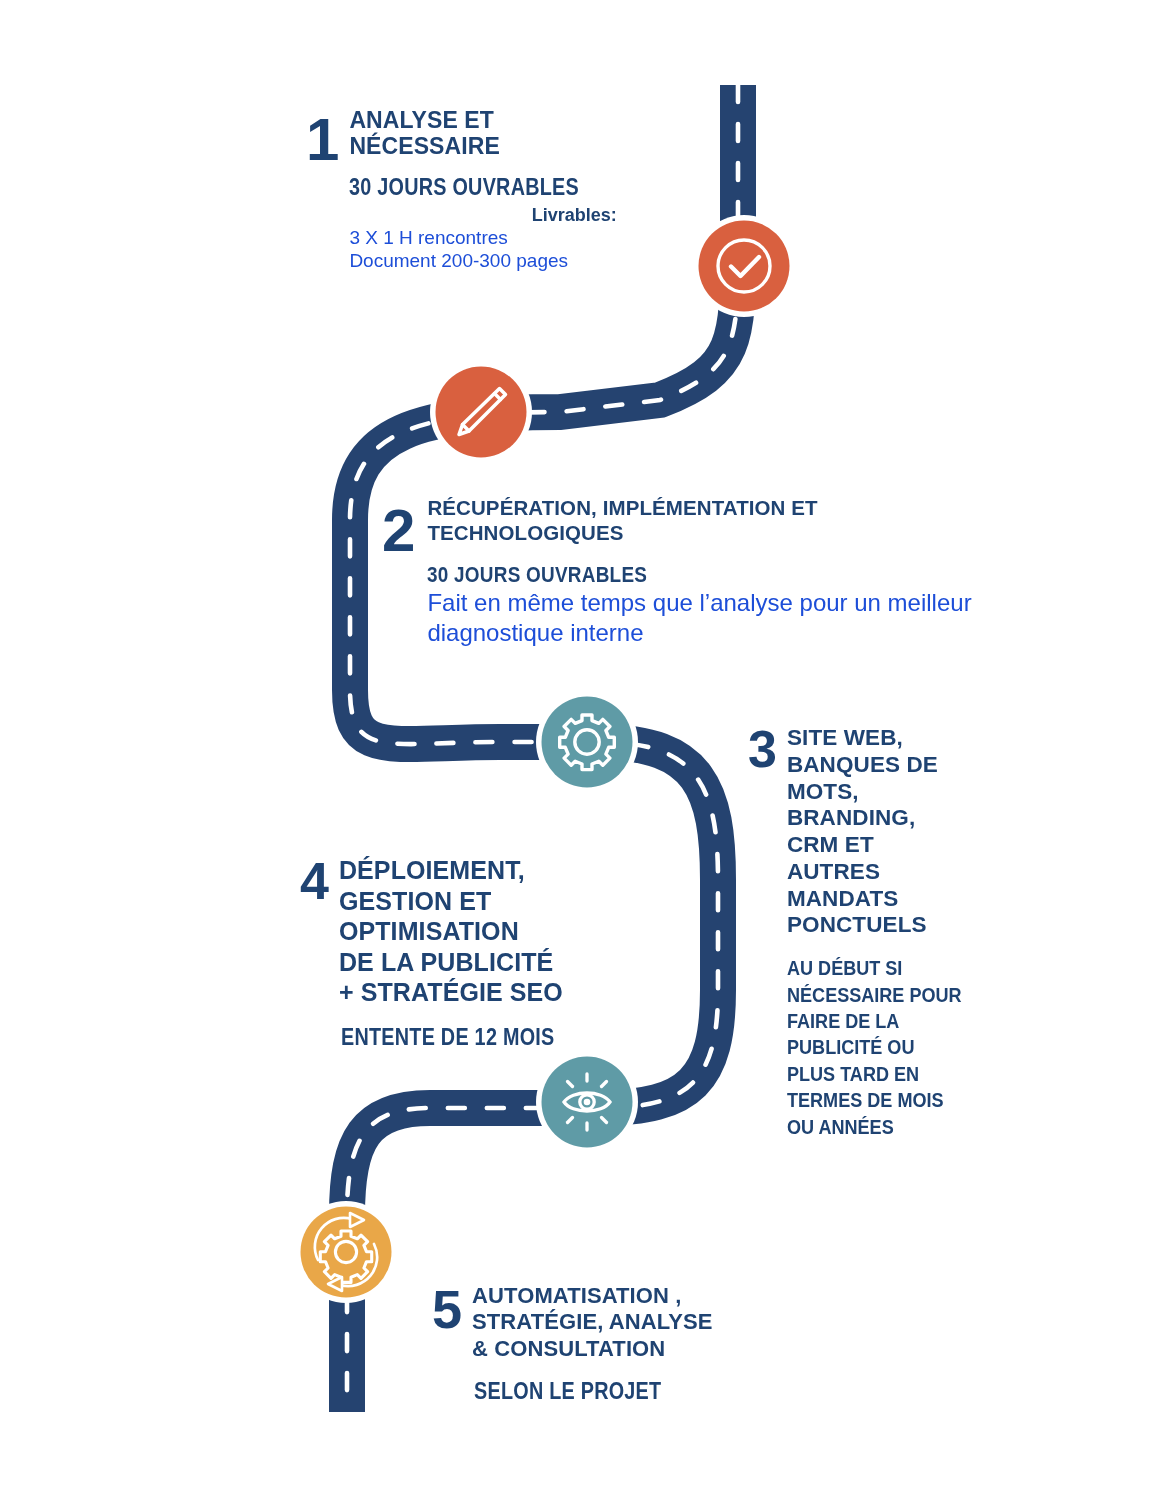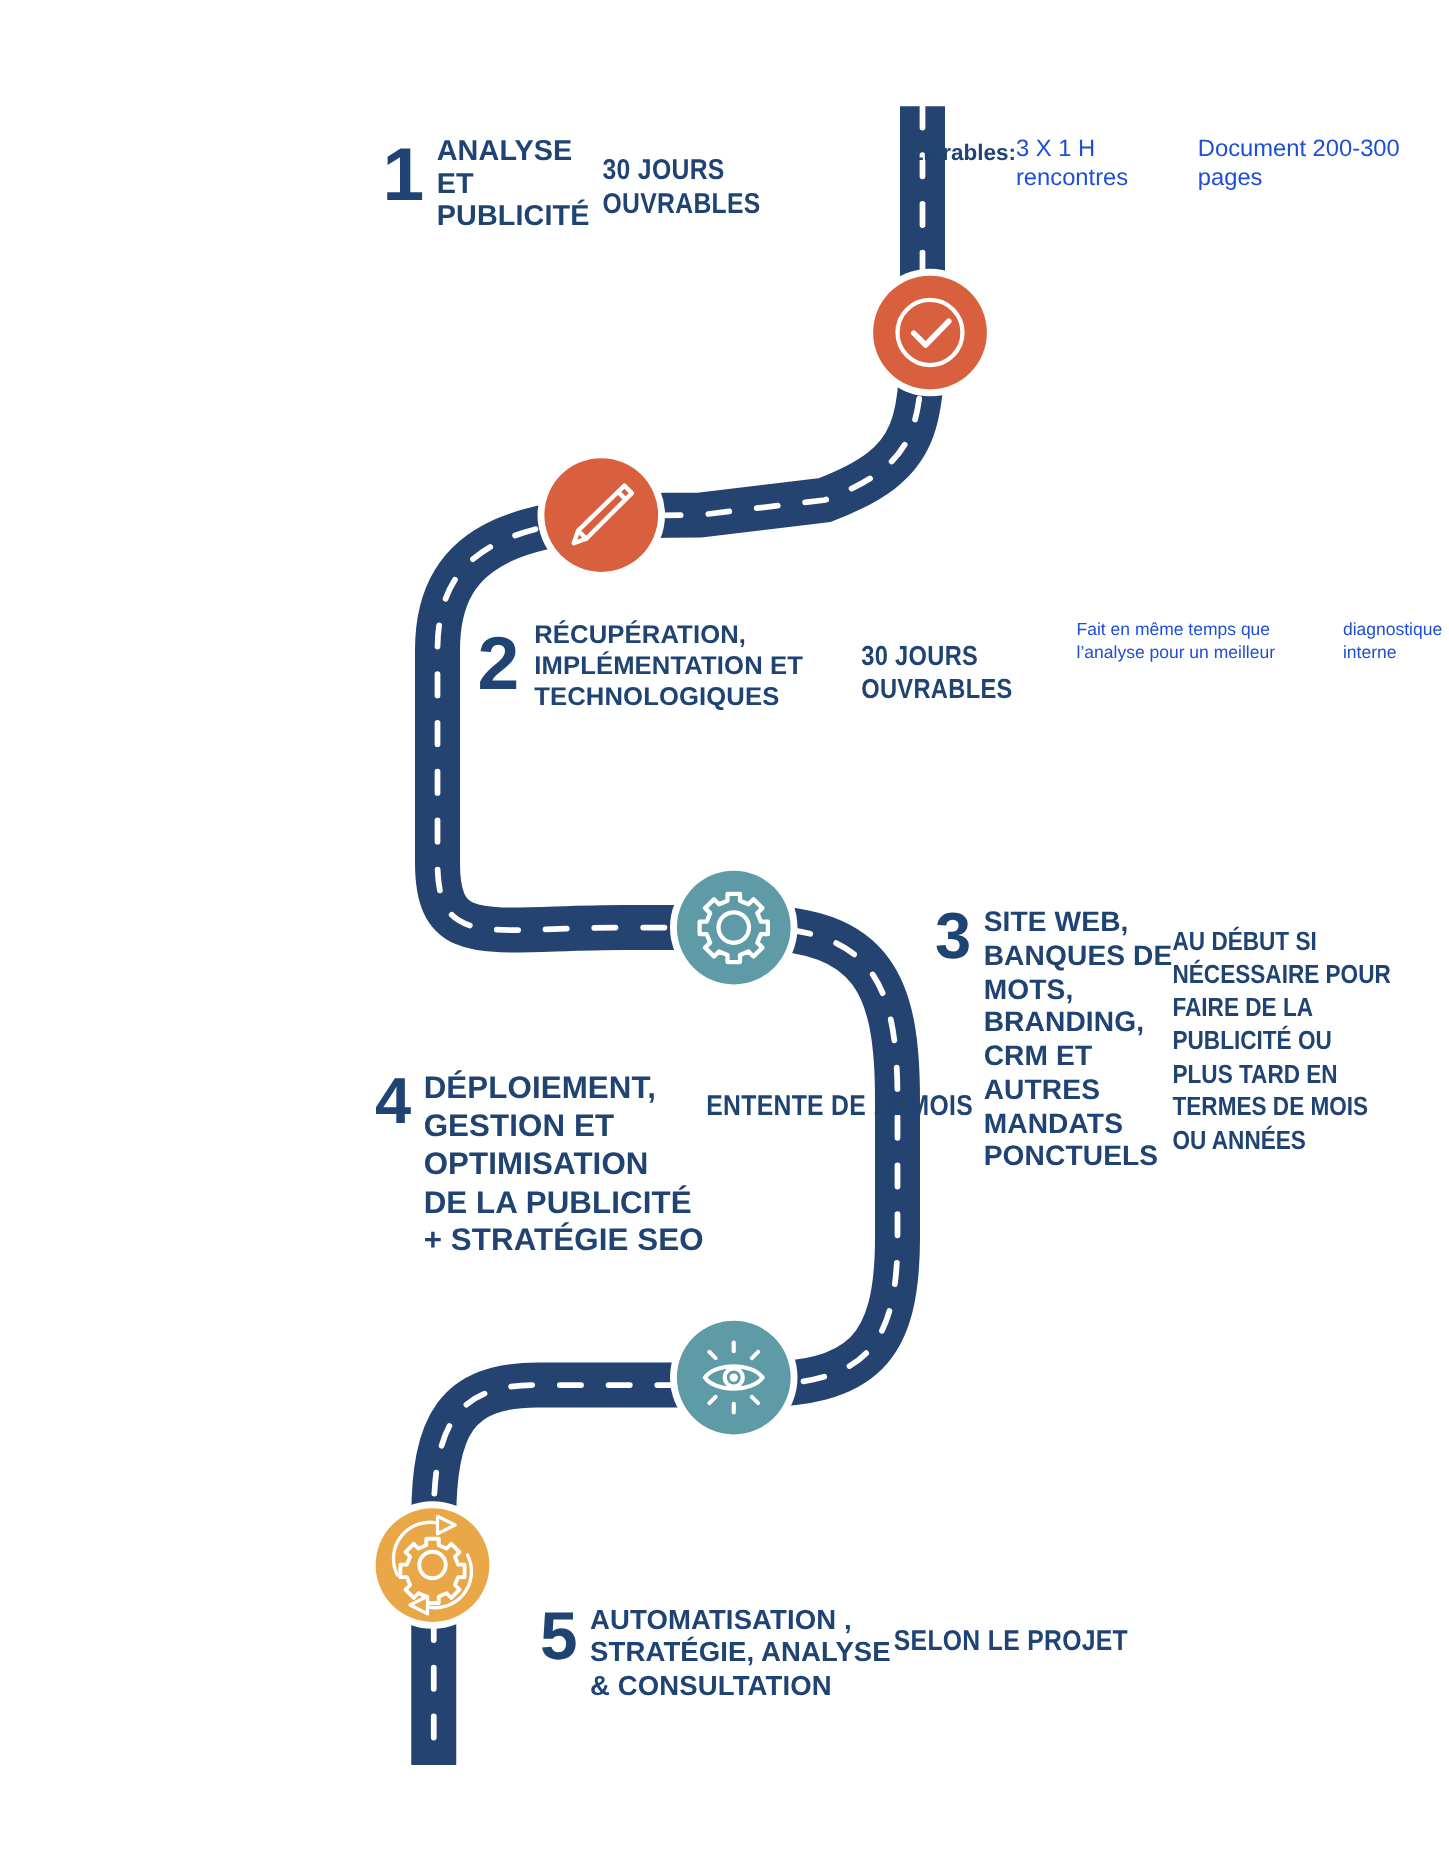--- a/index.html
+++ b/index.html
@@ -21,21 +21,21 @@
     align-items:flex-start;
     z-index:5;
   }
   .step-num {
     color:#1f4372;
     font-weight:bold;
     line-height:0.85;
     letter-spacing:-2px;
     flex:0 0 auto;
   }
-  .step-body { display:flex; }
+  .step-body { display:flex; flex-direction:column; }
 
   .title {
     color:#1f4372;
     font-weight:bold;
     letter-spacing:0.1px;
   }
   .duration {
     color:#1f4372;
     font-weight:bold;
     font-stretch:condensed;
@@ -56,21 +56,21 @@
   #step1 .title { font-size:23px; line-height:1.12; }
   #step1 .duration { font-size:23px; margin-top:14px; }
   #step1 .sub-label { font-size:18px; margin-top:4px; }
   #step1 .sub-text { font-size:19px; line-height:1.22; }
 
   
   #step2 { left:382px; top:495px; }
   #step2 .step-num { font-size:60px; margin-right:14px; margin-top:10px; }
   #step2 .title { font-size:20.5px; line-height:1.23; }
   #step2 .duration { font-size:22px; margin-top:17px; }
-  #step2 .sub-text { font-size:14px; line-height:1.25; }
+  #step2 .sub-text { font-size:24px; line-height:1.25; }
 
   
   #step3 { left:748px; top:725px; }
   #step3 .step-num { font-size:52px; margin-right:12px; margin-top:2px; }
   #step3 .title { font-size:22.5px; line-height:1.19; }
   #step3 .sub-caps { font-size:21px; line-height:1.26; margin-top:16px; }
 
   
   #step4 { left:300px; top:855px; }
   #step4 .step-num { font-size:52px; margin-right:12px; margin-top:4px; }
@@ -168,21 +168,21 @@
     </g>
     <path d="M56 13 L70 20 L56 27 Z" fill="#e9a748" stroke="#ffffff" stroke-width="2.6" stroke-linejoin="round"></path>
     <path d="M48 77 L34 84 L48 91 Z" fill="#e9a748" stroke="#ffffff" stroke-width="2.6" stroke-linejoin="round"></path>
   </svg>
 
   <div class="step" id="step1">
     <div class="step-num">1</div>
     <div class="step-body">
       <div class="title">
         <div>ANALYSE ET</div>
-        <div>PUBLICITÉ</div>
+        <div>NÉCESSAIRE</div>
       </div>
       <div class="duration">30 JOURS OUVRABLES</div>
       <div class="sub-label">Livrables:</div>
       <div class="sub-text">3 X 1 H rencontres</div>
       <div class="sub-text">Document 200-300 pages</div>
     </div>
   </div>
 
   <div class="step" id="step2">
     <div class="step-num">2</div>

